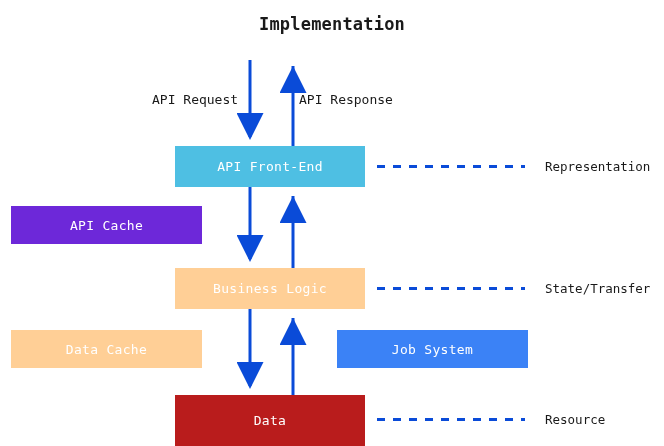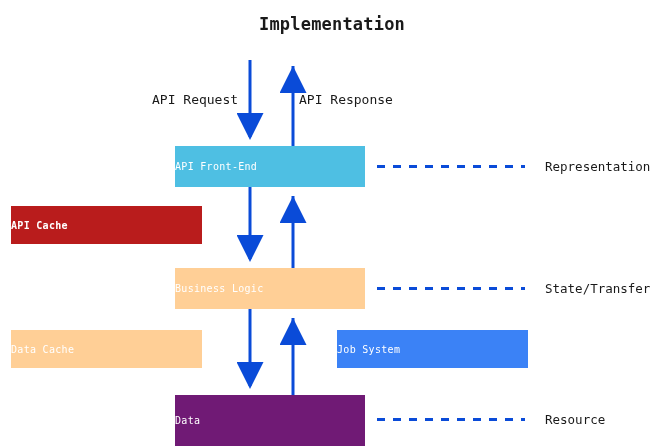--- a/index.html
+++ b/index.html
@@ -33,24 +33,24 @@
     font-size: 17px;
     color: #1a1a1a;
     letter-spacing: 0.2px;
   }
 
   
   .node {
     position: absolute;
     display: flex;
     align-items: center;
-    justify-content: flex-start;
+    justify-content: center;
     box-sizing: border-box;
     font-family: "DejaVu Sans Mono", "Liberation Mono", monospace;
-    font-size: 10px;
+    font-size: 13px;
     color: #ffffff;
     letter-spacing: 0.3px;
     white-space: nowrap;
   }
 
   
   #node-api-front-end {
     left: 175px; top: 146px; width: 190px; height: 41px;
   }
   #node-business-logic {
@@ -126,37 +126,37 @@
   <div class="diagram-title" id="diagram-title" style="color: rgb(26, 26, 26);">Implementation</div>
 
   <div class="flow-label" id="flow-label-api-request" style="color: rgb(26, 26, 26);">API Request</div>
 
   <div class="flow-label" id="flow-label-api-response" style="color: rgb(26, 26, 26);">API Response</div>
 
   <div class="node" id="node-api-front-end" style="background-color: rgb(78, 191, 227);">
     <span style="color: rgb(255, 255, 255);">API Front-End</span>
   </div>
 
-  <div class="node" id="node-api-cache" style="background-color: #b91c1c; font-weight: bold;">
+  <div class="node" id="node-api-cache" style="background-color: #6d28d9;">
     <span style="color: rgb(255, 255, 255);">API Cache</span>
   </div>
 
   <div class="node" id="node-business-logic" style="background-color: rgb(255, 207, 150);">
     <span style="color: rgb(255, 255, 255);">Business Logic</span>
   </div>
 
   <div class="node" id="node-data-cache" style="background-color: rgb(255, 207, 150);">
     <span style="color: rgb(255, 255, 255);">Data Cache</span>
   </div>
 
   <div class="node" id="node-job-system" style="background-color: #3b82f6;">
     <span style="color: rgb(255, 255, 255);">Job System</span>
   </div>
 
-  <div class="node" id="node-data" style="background-color: #701a75;">
+  <div class="node" id="node-data" style="background-color: #b91c1c;">
     <span style="color: rgb(255, 255, 255);">Data</span>
   </div>
 
   <svg id="arrow-layer" width="664" height="446">
     <defs>
       <marker id="arrowhead-down" markerWidth="9" markerHeight="9" refX="4.5" refY="8" orient="0">
         <path d="M 0 0 L 9 0 L 4.5 9 Z" fill="#0a4bd8"></path>
       </marker>
       <marker id="arrowhead-up" markerWidth="9" markerHeight="9" refX="4.5" refY="0" orient="0">
         <path d="M 0 9 L 9 9 L 4.5 0 Z" fill="#0a4bd8"></path>

